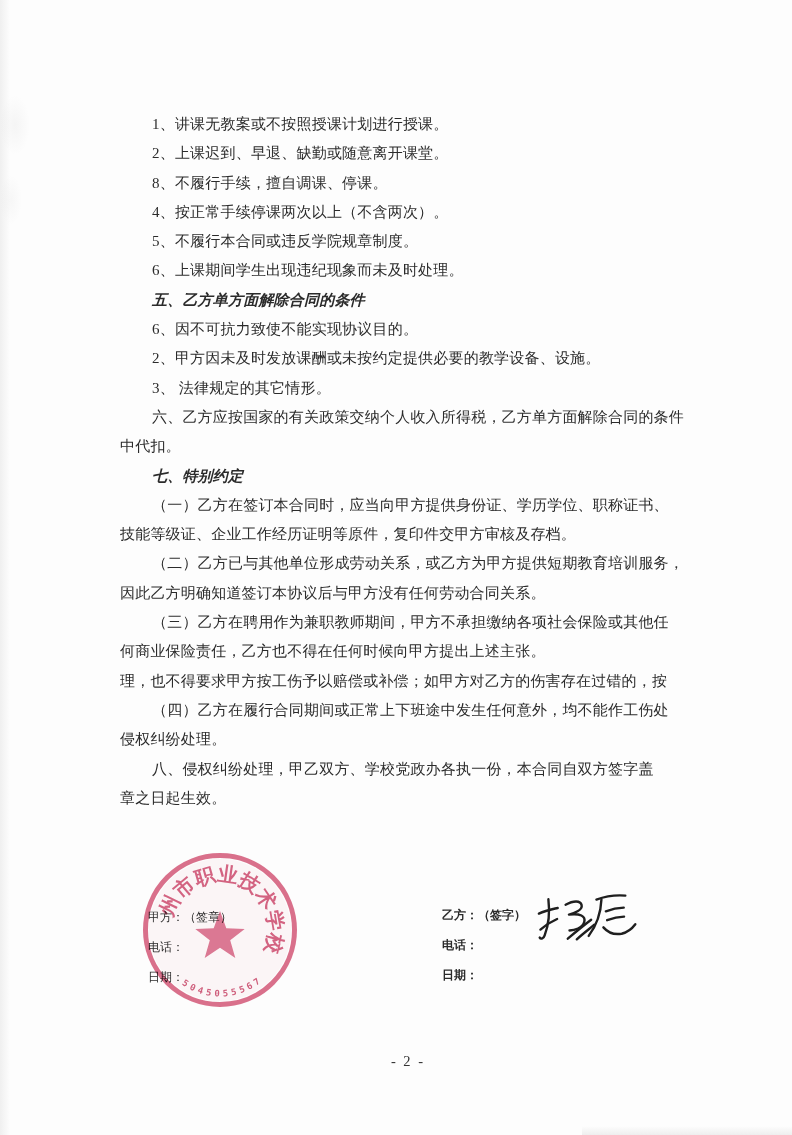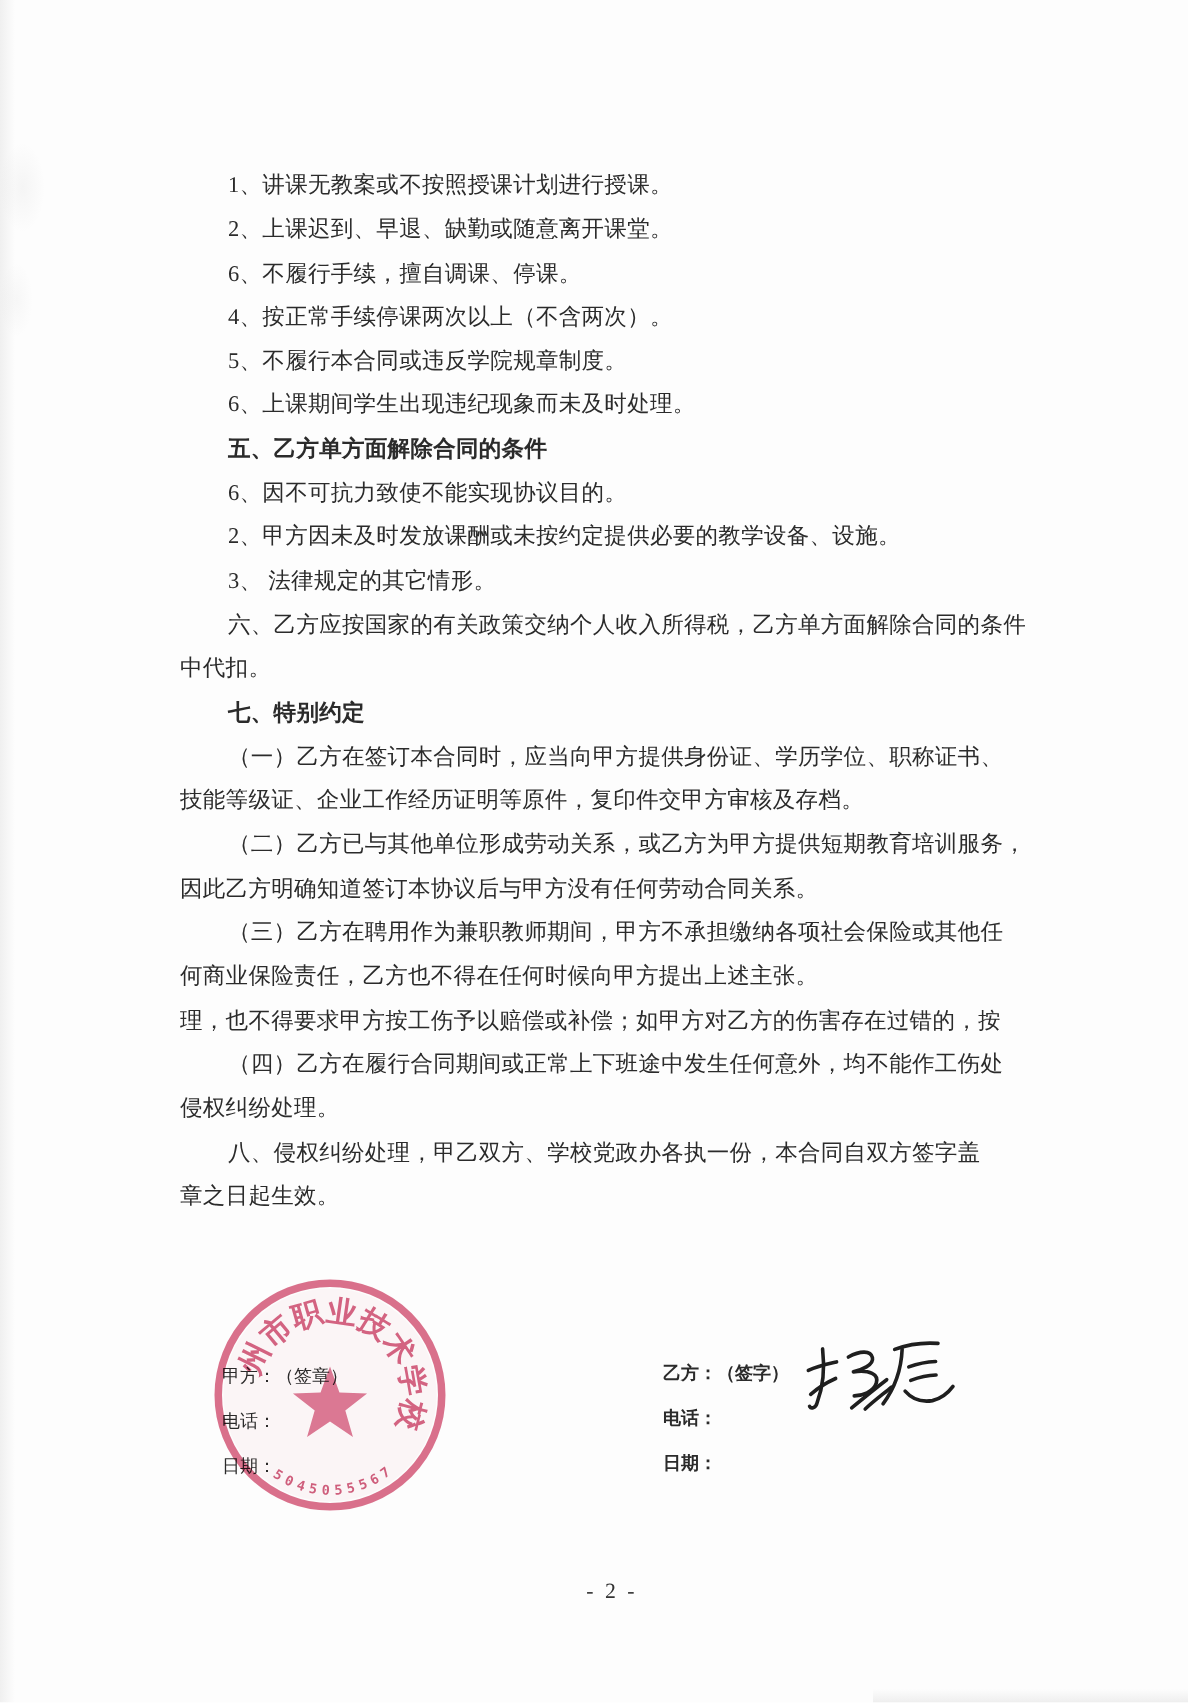--- a/index.html
+++ b/index.html
@@ -25,21 +25,21 @@
     position:absolute;right:0;bottom:0;width:210px;height:9px;
     background:linear-gradient(to top,rgba(130,130,130,.12),rgba(130,130,130,0));
     pointer-events:none;
   }
   .doc-body{position:absolute;left:120px;top:110px;width:600px;}
   .ln{
     height:29.3px;line-height:29.3px;font-size:15px;white-space:nowrap;
     letter-spacing:0.2px;
   }
   .ind{padding-left:32px;}
-  .b{font-weight:700;}
+  .b{font-weight:700;font-style:italic;}
   .sig-block{position:absolute;font-size:12px;}
   .sig-block .sig-row{height:30px;line-height:30px;white-space:nowrap;}
   .party-a{left:148px;top:902px;}
   .party-b{left:442px;top:900px;font-weight:bold;}
   .handwriting{
     position:absolute;left:533px;top:886px;width:105px;height:60px;
     transform:rotate(-2deg);
   }
   .handwriting path{stroke:#1f1f1f;stroke-width:2.4;fill:none;
     stroke-linecap:round;stroke-linejoin:round;}
@@ -62,21 +62,21 @@
 </head>
 <body>
 
 <div class="edge-shadow-left"></div>
 <div class="scan-smudge"></div>
 <div class="edge-shadow-bottom"></div>
 
 <div class="doc-body">
   <div class="ln ind">1、讲课无教案或不按照授课计划进行授课。</div>
   <div class="ln ind">2、上课迟到、早退、缺勤或随意离开课堂。</div>
-  <div class="ln ind">6、不履行手续，擅自调课、停课。</div>
+  <div class="ln ind">8、不履行手续，擅自调课、停课。</div>
   <div class="ln ind">4、按正常手续停课两次以上（不含两次）。</div>
   <div class="ln ind">5、不履行本合同或违反学院规章制度。</div>
   <div class="ln ind">6、上课期间学生出现违纪现象而未及时处理。</div>
   <div class="ln ind b">五、乙方单方面解除合同的条件</div>
   <div class="ln ind">6、因不可抗力致使不能实现协议目的。</div>
   <div class="ln ind">2、甲方因未及时发放课酬或未按约定提供必要的教学设备、设施。</div>
   <div class="ln ind">3、 法律规定的其它情形。</div>
   <div class="ln ind">六、乙方应按国家的有关政策交纳个人收入所得税，乙方单方面解除合同的条件</div>
   <div class="ln">中代扣。</div>
   <div class="ln ind b">七、特别约定</div>

